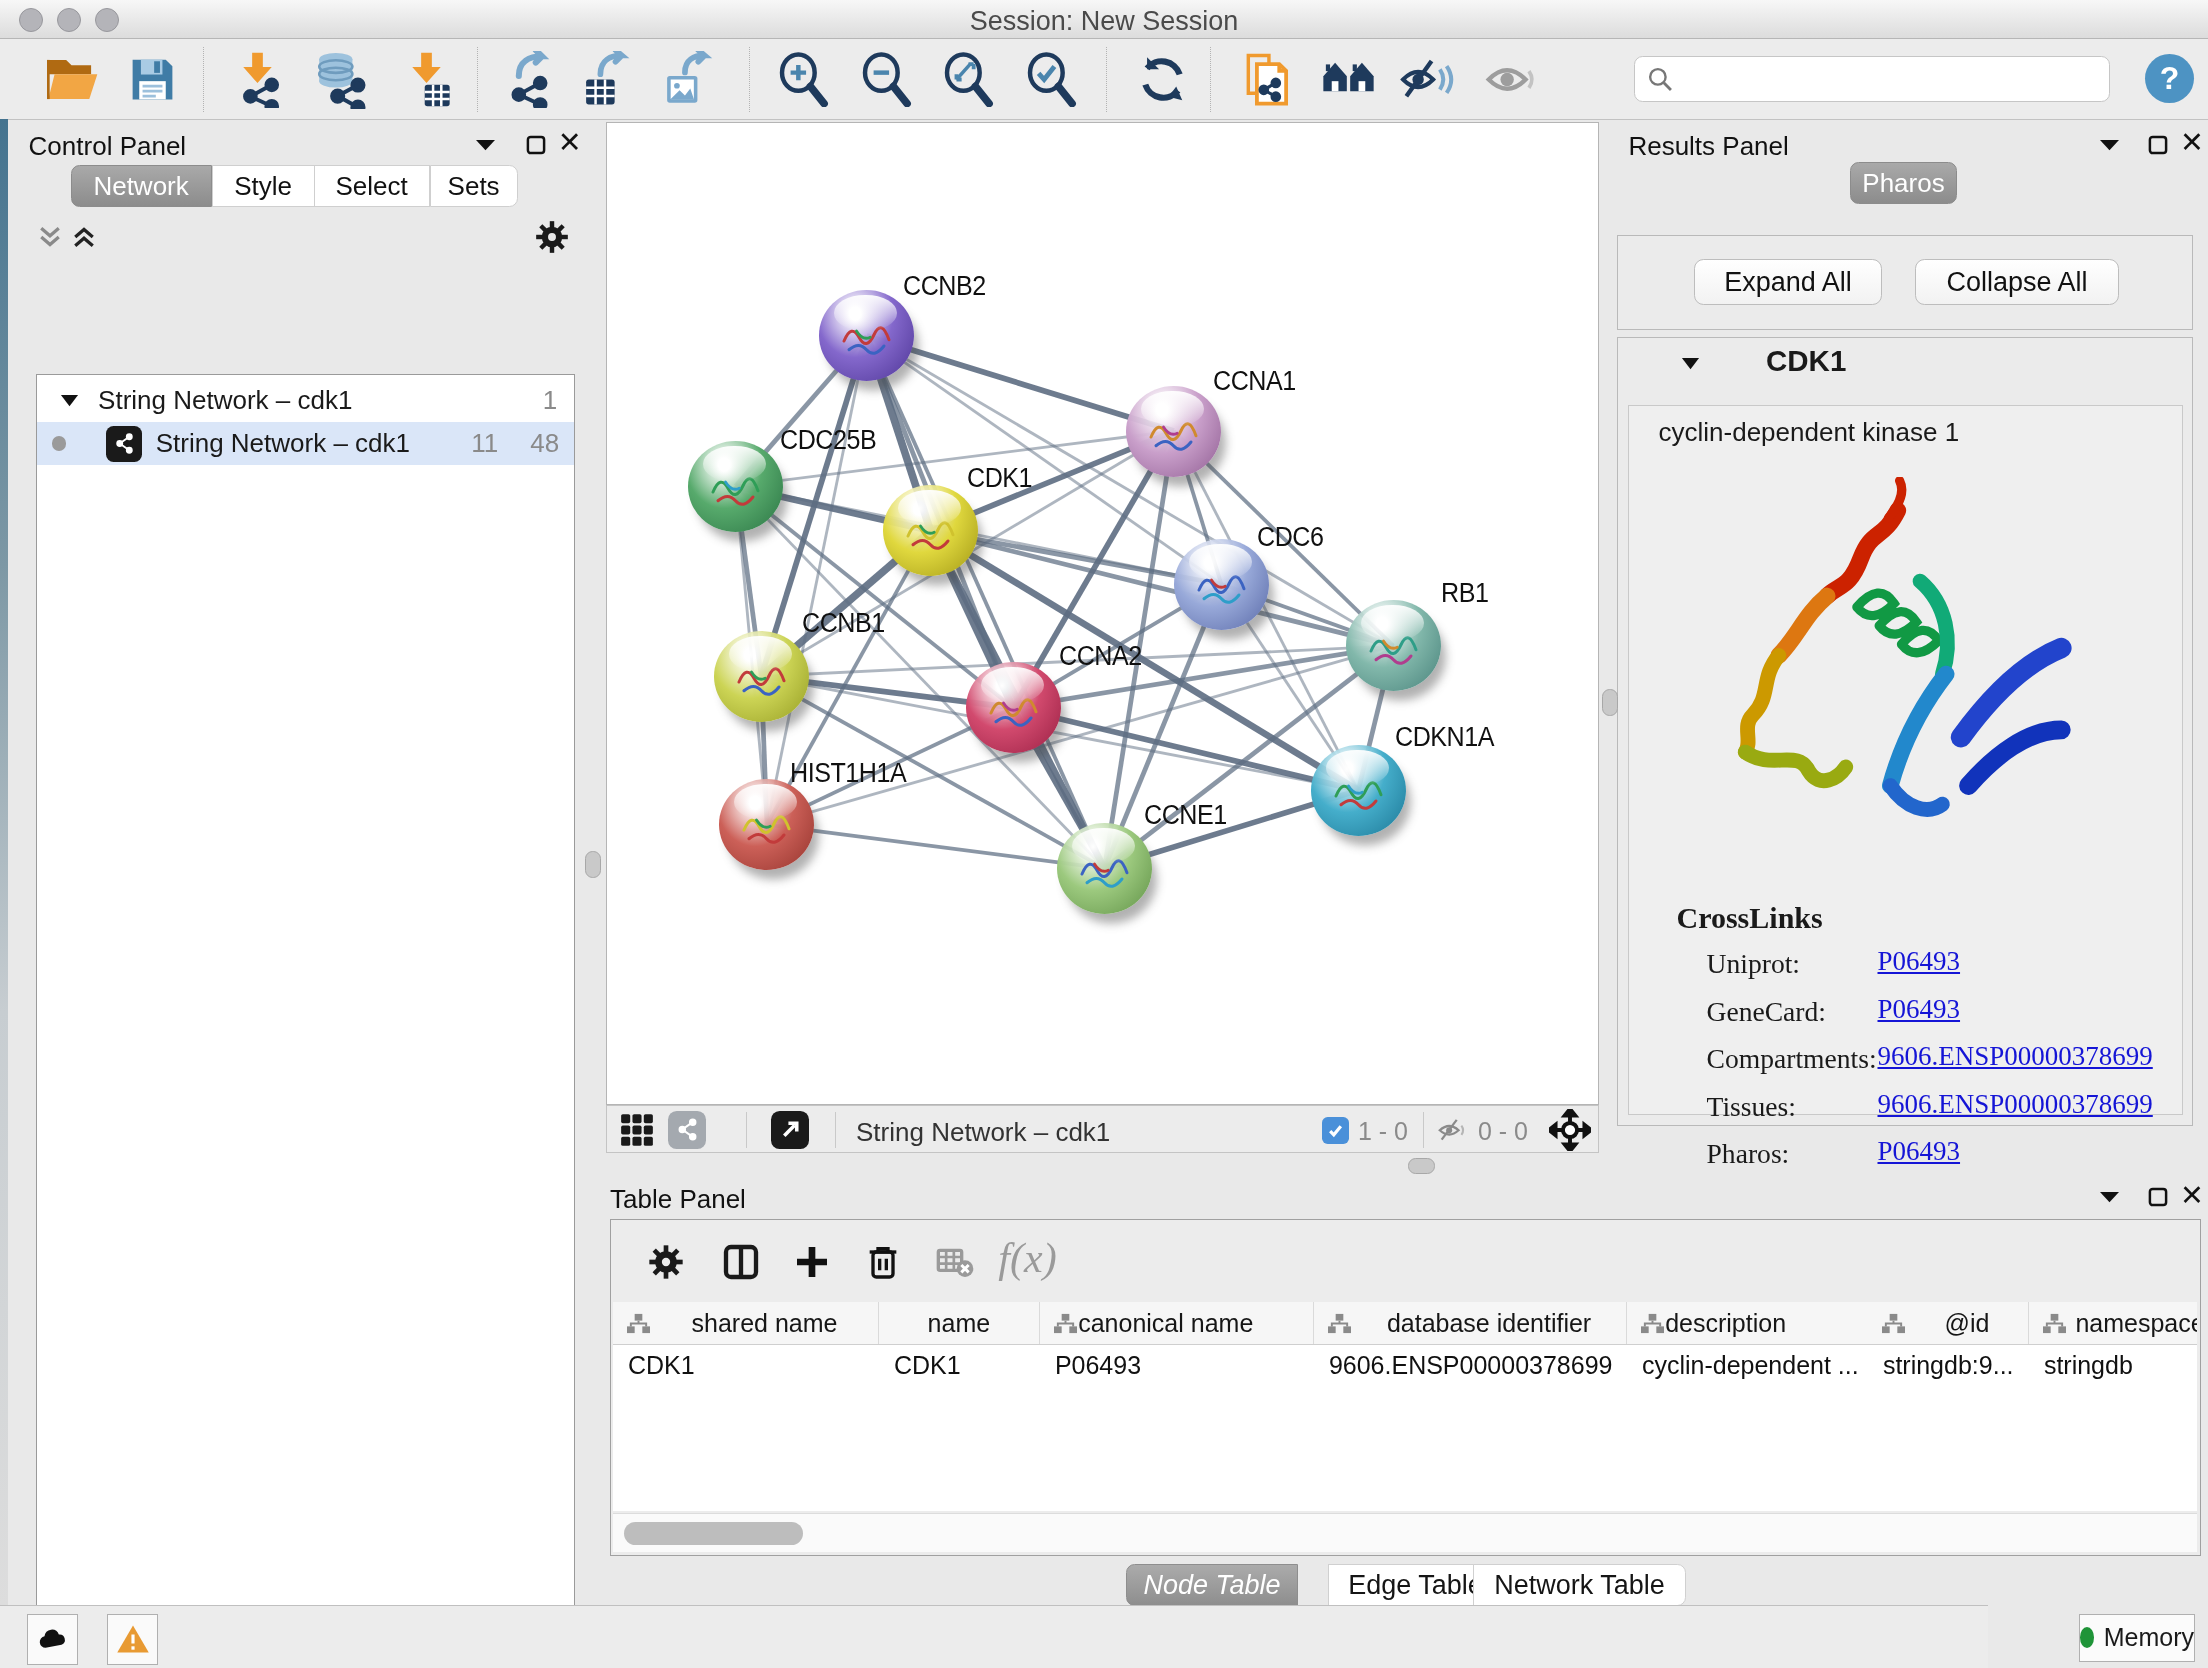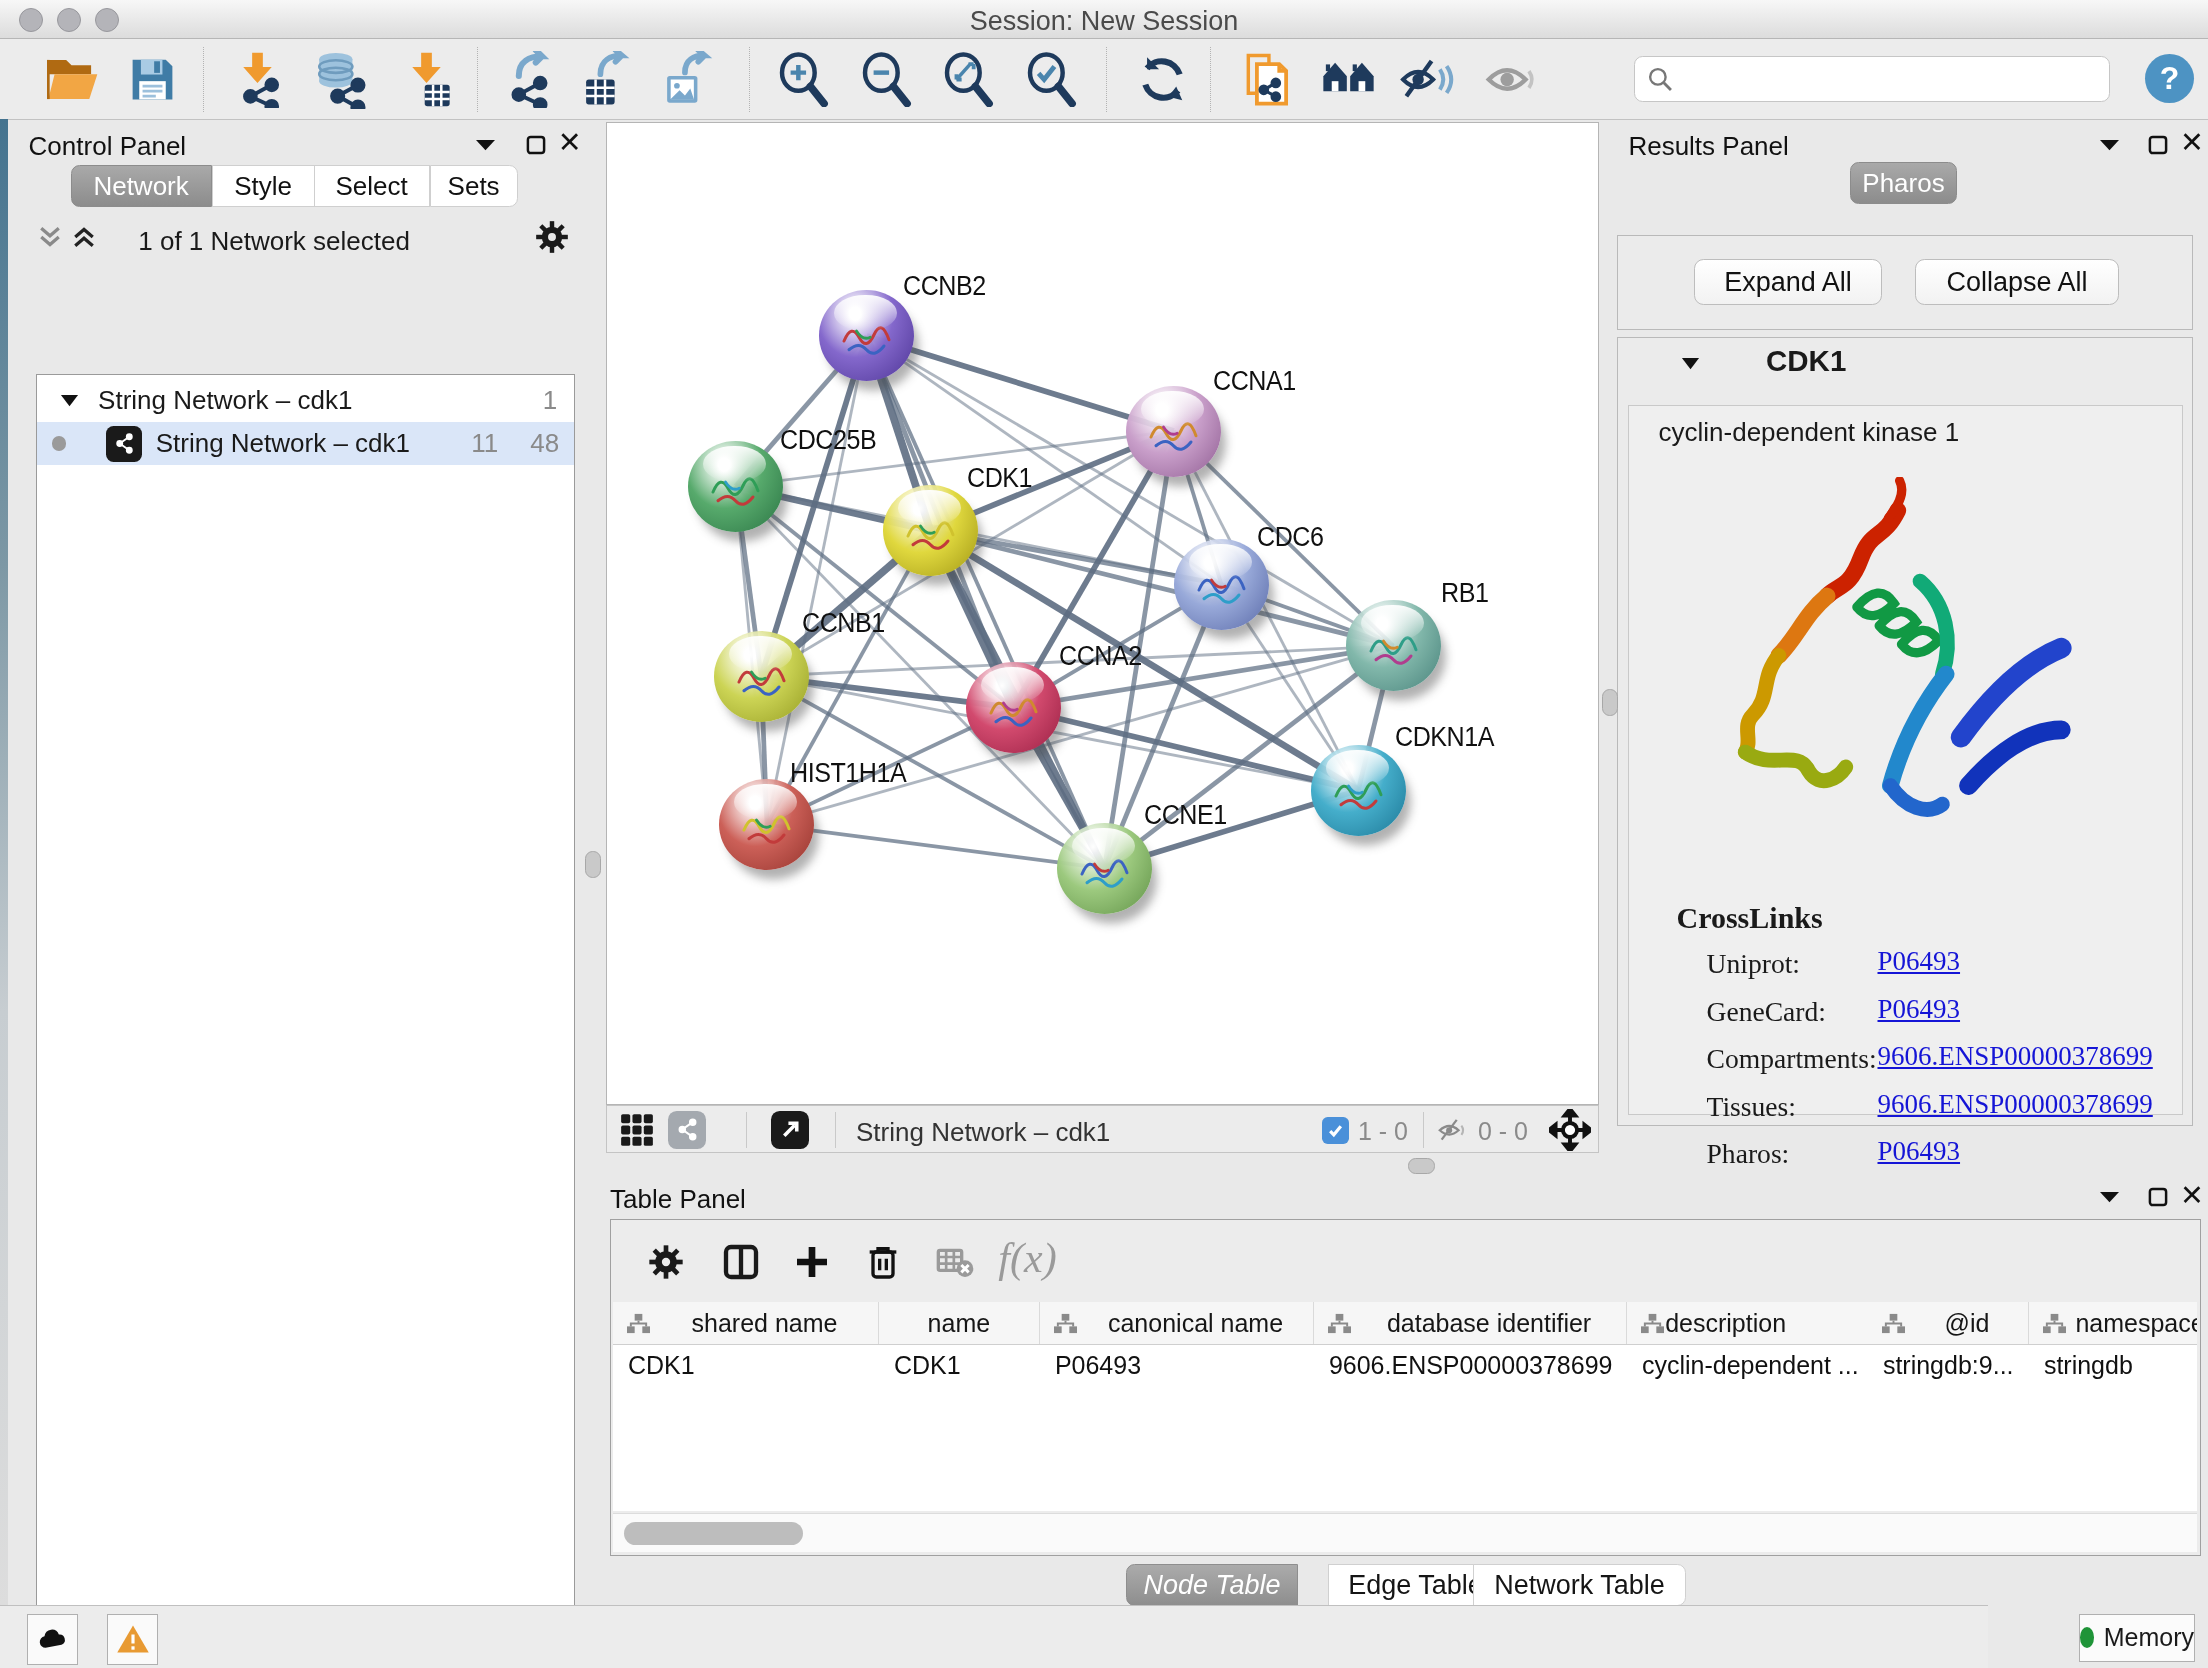--- a/index.html
+++ b/index.html
@@ -268,21 +268,20 @@
     <div class="abs" style="left:27px;top:103px">
       <svg width="30" height="30" viewBox="0 0 24 24" fill="none" stroke="#8a8a8a" stroke-width="2.6">
           <path d="M5 5 l7 6 7-6 M5 12 l7 6 7-6"></path>
         </svg>
     </div>
     <div class="abs" style="left:61px;top:103px">
       <svg width="30" height="30" viewBox="0 0 24 24" fill="none" stroke="#222" stroke-width="2.6">
           <path d="M5 19 l7-6 7 6 M5 12 l7-6 7 6"></path>
         </svg>
     </div>
-    <div class="abs" style="left:0;top:107px;width:533px;text-align:center;font-size:26px">1 of 1 Network selected</div>
     <div class="abs" style="left:525px;top:99px">
       <svg width="38" height="38" viewBox="0 0 24 24">
           <g fill="#1a1a1a">
             <rect x="10.6" y="2" width="2.8" height="5"></rect>
             <rect x="10.6" y="17" width="2.8" height="5"></rect>
             <rect x="2" y="10.6" width="5" height="2.8"></rect>
             <rect x="17" y="10.6" width="5" height="2.8"></rect>
             <g transform="rotate(45 12 12)">
               <rect x="10.6" y="2" width="2.8" height="5"></rect>
               <rect x="10.6" y="17" width="2.8" height="5"></rect>
@@ -670,21 +669,21 @@
             <div class="th" style="left: 266px; width: 161px;">
               <span style="flex:1;text-align:center;white-space:nowrap">name</span>
             </div>
             <div class="th" style="left: 427px; width: 274px;">
               <svg width="25" height="23" viewBox="0 0 26 24" style="flex:none;margin-left:13.3px">
                 <rect x="9" y="2" width="8" height="7" fill="#8a8a8a"></rect>
                 <rect x="1" y="15" width="8" height="7" fill="#8a8a8a"></rect>
                 <rect x="17" y="15" width="8" height="7" fill="#8a8a8a"></rect>
                 <path d="M13 9v3M5 15v-3h16v3" stroke="#8a8a8a" stroke-width="2" fill="none"></path>
               </svg>
-              <span style="flex:1;text-align:center;white-space:nowrap">canonical name</span>
+              <span style="flex:1;text-align:left;white-space:nowrap">canonical name</span>
             </div>
             <div class="th" style="left: 701px; width: 313px;">
               <svg width="25" height="23" viewBox="0 0 26 24" style="flex:none;margin-left:13.3px">
                 <rect x="9" y="2" width="8" height="7" fill="#8a8a8a"></rect>
                 <rect x="1" y="15" width="8" height="7" fill="#8a8a8a"></rect>
                 <rect x="17" y="15" width="8" height="7" fill="#8a8a8a"></rect>
                 <path d="M13 9v3M5 15v-3h16v3" stroke="#8a8a8a" stroke-width="2" fill="none"></path>
               </svg>
               <span style="flex:1;text-align:center;white-space:nowrap">database identifier</span>
             </div>

